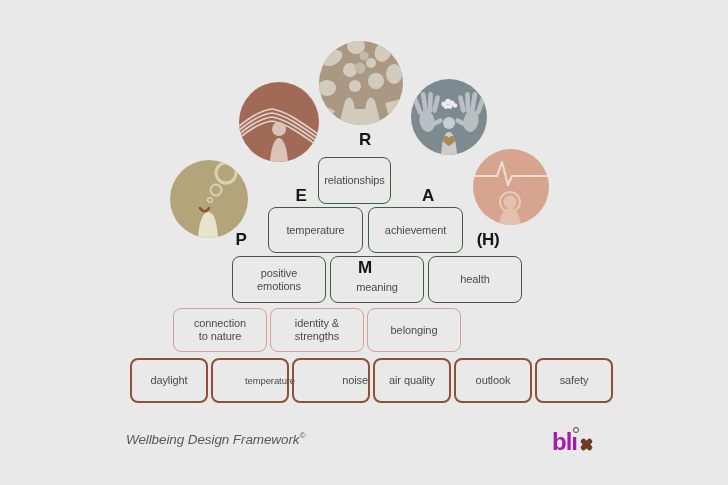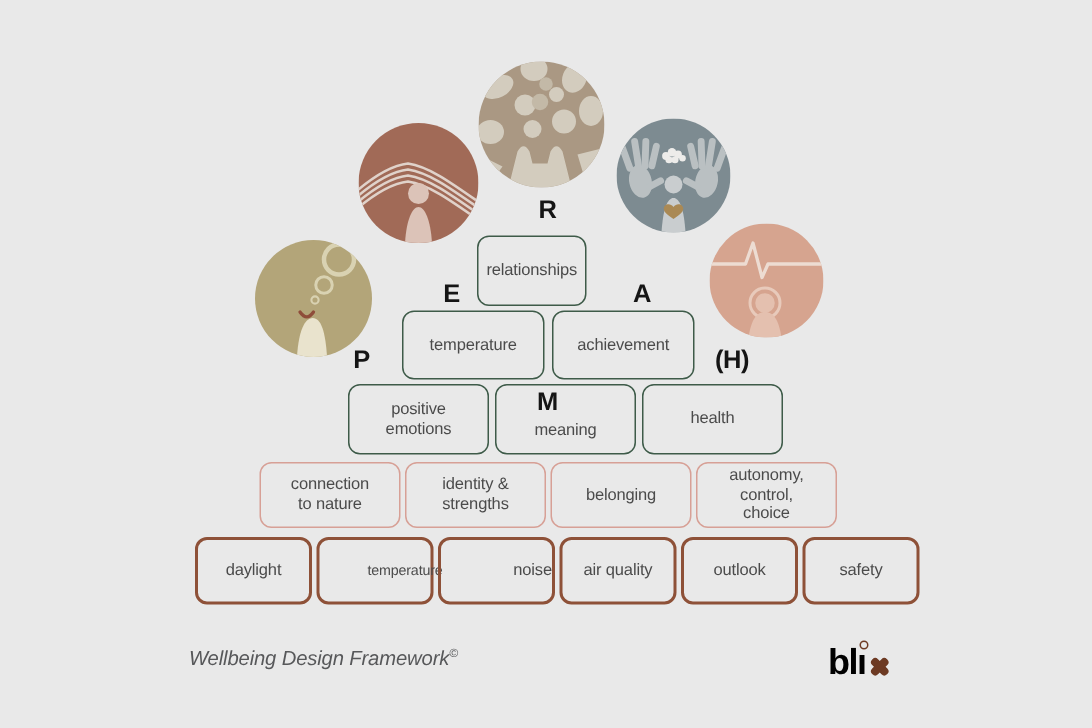--- a/index.html
+++ b/index.html
@@ -200,25 +200,20 @@
       <span class="box-label">connection
 to nature</span>
     </div>
     <div class="box" style="border-color: rgb(215, 160, 150);">
       <span class="box-label">identity &amp;
 strengths</span>
     </div>
     <div class="box" style="border-color: rgb(215, 160, 150);">
       <span class="box-label">belonging</span>
     </div>
-    <div class="box" style="border-color: rgb(215, 160, 150);">
-      <span class="box-label">autonomy,
-control,
-choice</span>
-    </div>
   </div>
 
   <div class="row row5">
     <div class="box" style="border-color: rgb(142, 81, 56);">
       <span class="box-label">daylight</span>
     </div>
     <div class="box" style="border-color: rgb(142, 81, 56);">
       <span class="box-label small">temperature</span>
     </div>
     <div class="box" style="border-color: rgb(142, 81, 56); justify-content: flex-end;">
@@ -232,21 +227,21 @@
     </div>
     <div class="box" style="border-color: rgb(142, 81, 56);">
       <span class="box-label">safety</span>
     </div>
   </div>
 
   <div class="footer">
     <span>Wellbeing Design Framework</span><sup>©</sup>
   </div>
 
-  <div class="logo" style="color: #000000;">
+  <div class="logo" style="color: #a21caf;">
     <span>bl</span>
       <span class="logo-i"><span>ı</span><span class="logo-ring"></span></span>
     <svg class="logo-x" width="15" height="15" viewBox="0 0 15 15">
       <g fill="#6d3a23">
         <rect x="0.5" y="4.75" width="14" height="5.5" rx="2.6" transform="rotate(45 7.5 7.5)"></rect>
         <rect x="0.5" y="4.75" width="14" height="5.5" rx="2.6" transform="rotate(-45 7.5 7.5)"></rect>
       </g>
     </svg>
   </div>
 

